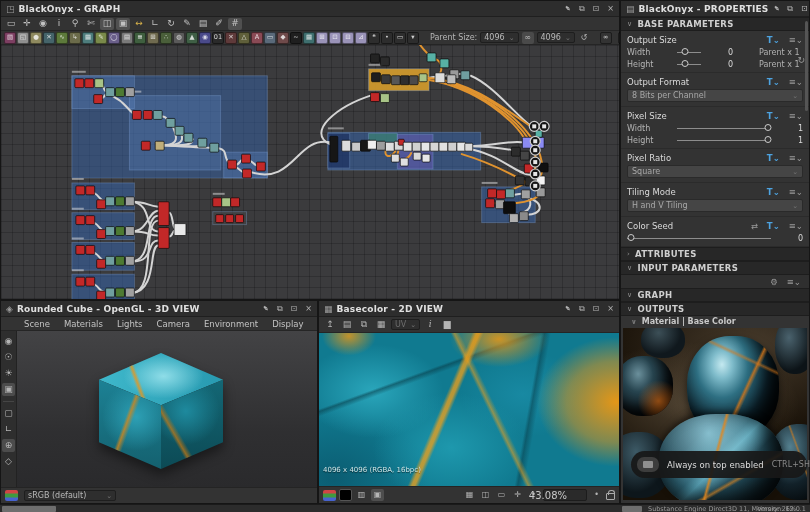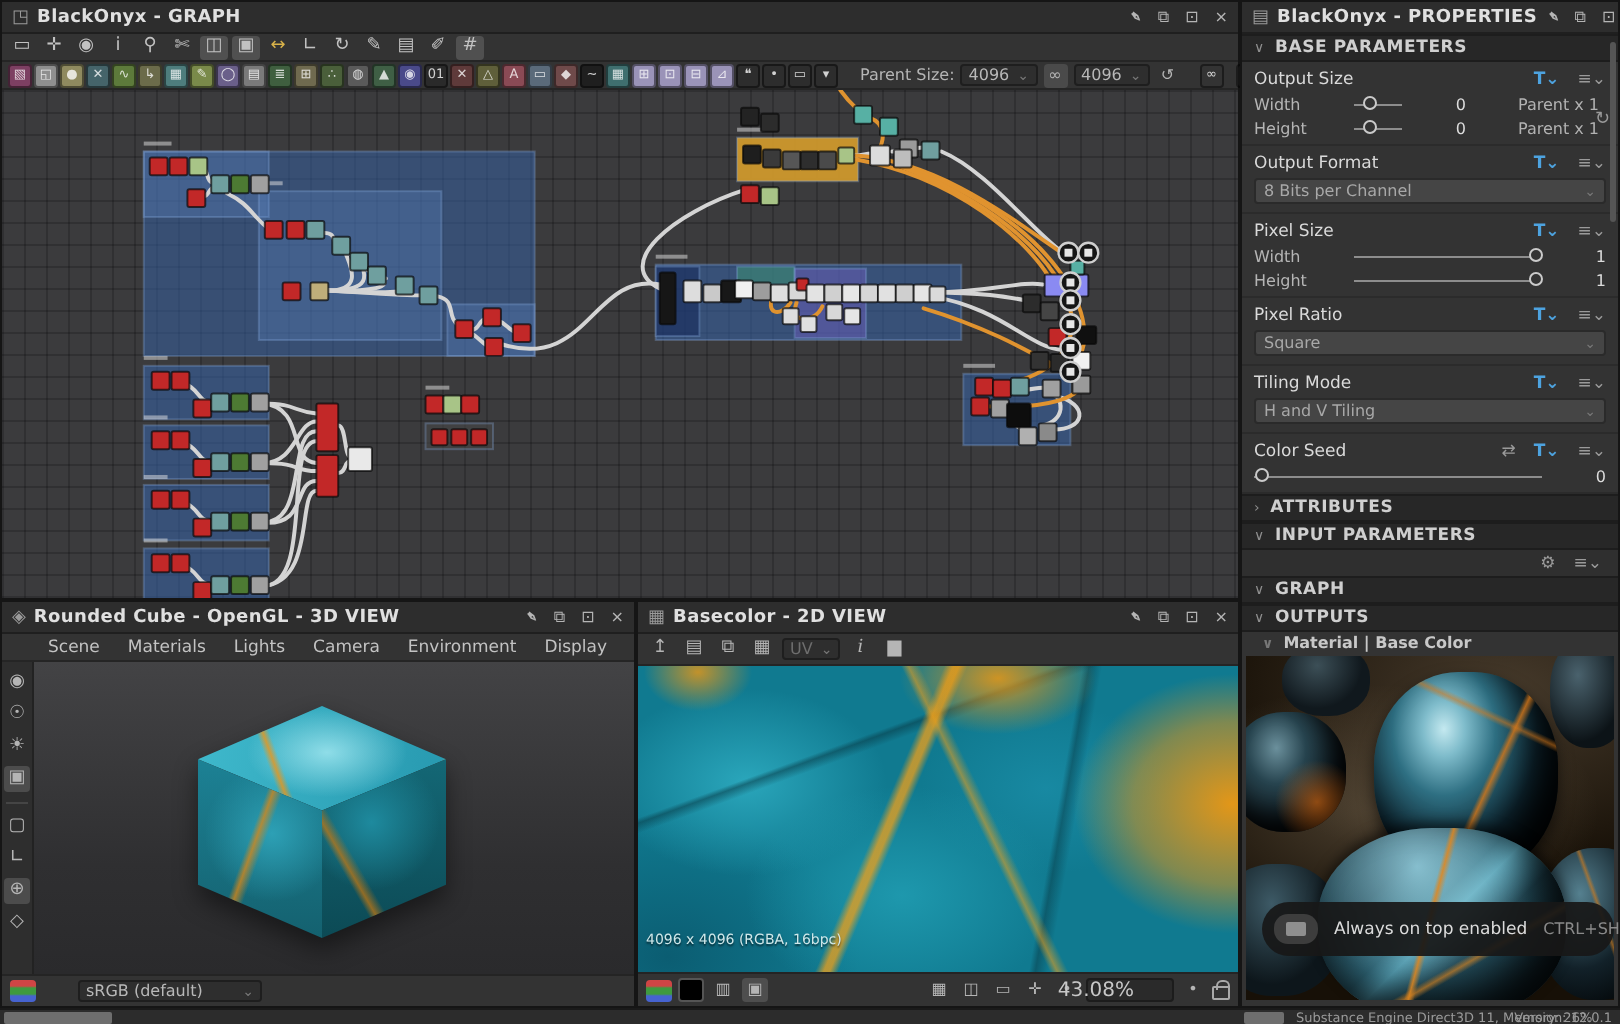--- a/index.html
+++ b/index.html
@@ -32,21 +32,21 @@
 
 #view3d{left:0;top:300px;width:318px;height:204px}
 .menubar{height:14px;background:#333;display:flex;align-items:center;border-bottom:1px solid #252525;padding-left:16px}
 .menu-item{padding:0 7px;font-size:8.5px;color:#c3c3c3}
 #v3body{position:absolute;top:30px;left:0;right:0;bottom:0}
 #v3rail{position:absolute;left:0;top:0;bottom:16px;width:16px;background:#2e2e2e;border-right:1px solid #222;display:flex;flex-direction:column;align-items:center;gap:3px;padding-top:4px}
 #v3rail .icon{width:13px;height:13px;font-size:9px}
 #v3rail .icon.hl{background:#4c4c4c}
 #v3rail .rsep{width:11px;height:1px;background:#454545;margin:2px 0}
 #viewport3d{position:absolute;left:16px;right:0;top:0;bottom:16px;background:linear-gradient(#434345,#2f2f31 65%,#2a2a2c);overflow:hidden}
-#v3bottom{position:absolute;left:0;right:0;bottom:0;height:16px;background:#333;border-top:1px solid #242424;display:flex;align-items:center;gap:21px;padding:0 4px}
+#v3bottom{position:absolute;left:0;right:0;bottom:0;height:16px;background:#333;border-top:1px solid #242424;display:flex;align-items:center;gap:6px;padding:0 4px}
 .rgbic{width:13px;height:11px;border-radius:2px;background:linear-gradient(#d04545 0 3px,#3f9a3f 4px 7px,#4663d0 8px 11px);flex:none}
 
 #cube{position:absolute;left:82px;top:22px;width:124px;height:116px;filter:drop-shadow(0 6px 6px rgba(0,0,0,.45))}
 .face{position:absolute;inset:0}
 .ftop{clip-path:polygon(50% 0,100% 23%,50% 45%,0 23%);background:
  linear-gradient(70deg,transparent 40%,rgba(235,150,25,.8) 42%,transparent 44%),
  linear-gradient(135deg,transparent 62%,rgba(235,150,25,.7) 64%,transparent 66%),
  radial-gradient(50px 28px at 52% 20%,#8fdde8,transparent 80%),
  linear-gradient(100deg,#3fb9cc,#2596ad)}
 .fleft{clip-path:polygon(0 23%,50% 45%,50% 100%,0 77%);background:

